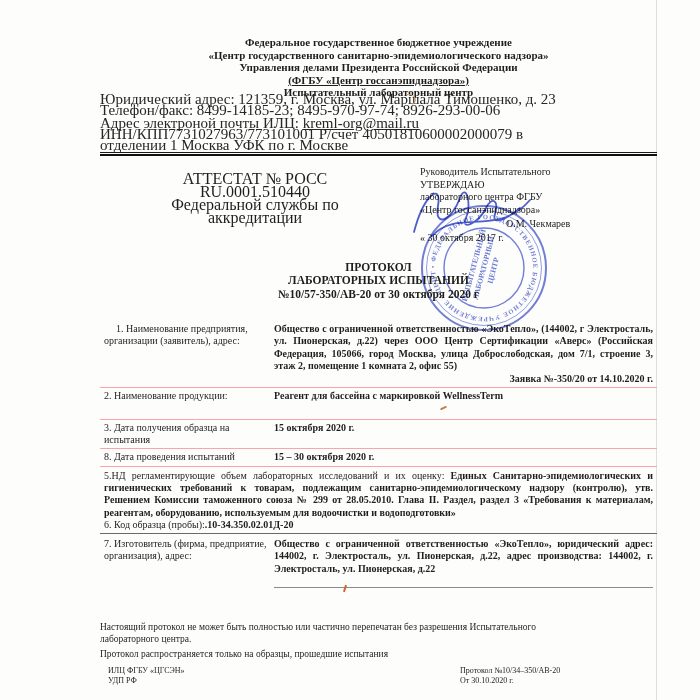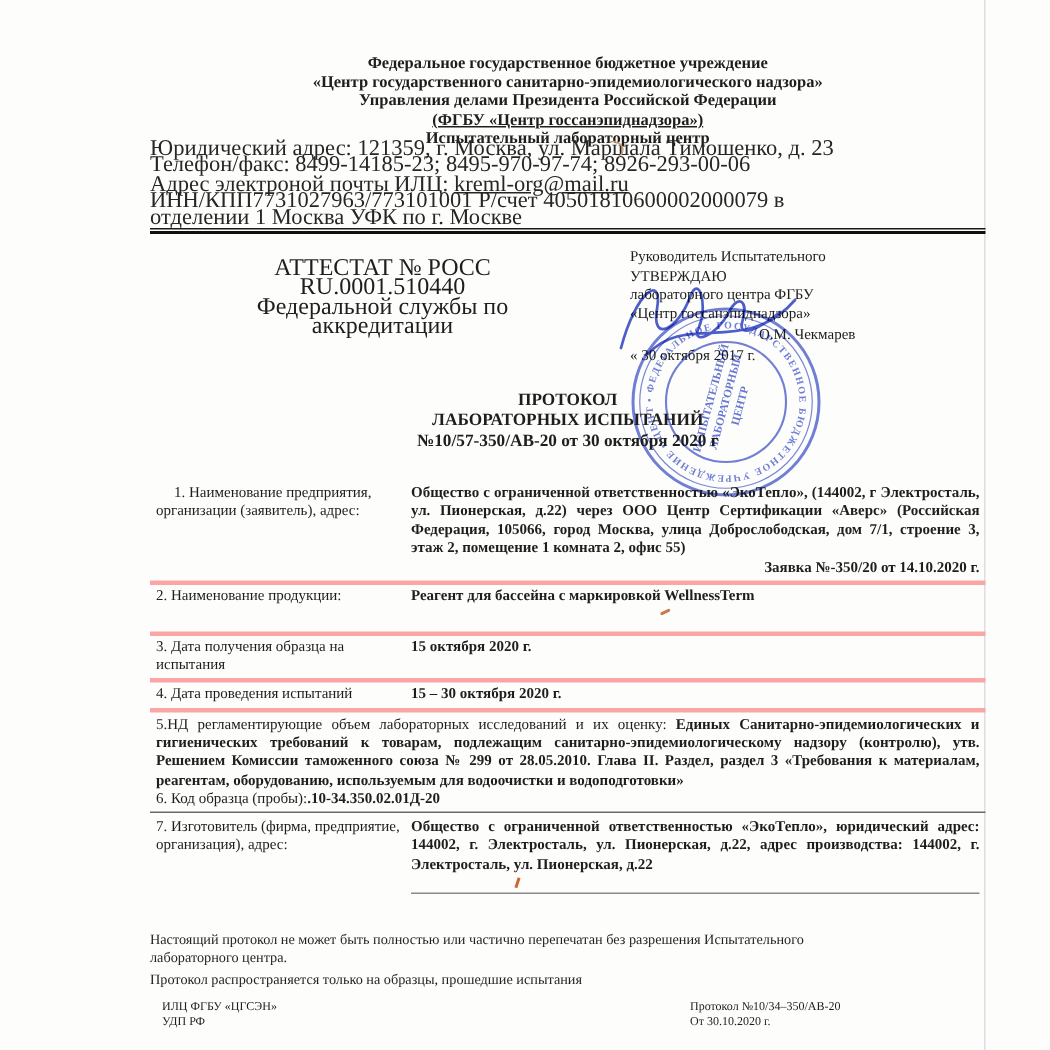--- a/index.html
+++ b/index.html
@@ -35,21 +35,21 @@
   #approval { left:420px; top:166px; width:195px; font-size:10px; line-height:12.6px; }
   #approval .sig-name { padding-left:86px; margin-top:2px; }
   #approval .date { margin-top:1px; }
 
   
   #doc-title { left:100px; top:261px; width:557px; text-align:center;
     font-weight:bold; font-size:11.5px; line-height:13.4px; }
 
   
   #main-table { left:100px; top:321px; width:557px; font-size:10px; line-height:12.3px; }
-  .trow { display:flex; padding:2px 4px; border-bottom:3px solid #fca5a5; }
+  .trow { display:flex; padding:2px 4px; border-bottom:1px solid #fca5a5; }
   .tlabel { width:164px; flex:none; padding-right:6px; }
   .tvalue { flex:1; font-weight:bold; }
   .just { text-align:justify; }
   .indent1 { text-indent:12px; }
   .app-line { text-align:right; margin-top:1px; }
   #row-2 .tvalue { padding-bottom:0; }
   #row-2 { padding-bottom:16px; }
   #block-5-6 { padding:3px 4px 2px; border-bottom:1px solid #6a6a6a; }
   #block-5-6 p { margin:0; }
   #row-7 { display:flex; padding:4px 4px 0; border-bottom:none; }
@@ -160,21 +160,21 @@
     <div class="tlabel">2. Наименование продукции:</div>
     <div class="tvalue">Реагент для бассейна с маркировкой WellnessTerm</div>
   </div>
 
   <div class="trow" id="row-3">
     <div class="tlabel">3. Дата получения образца на испытания</div>
     <div class="tvalue">15 октября 2020 г.</div>
   </div>
 
   <div class="trow" id="row-4">
-    <div class="tlabel">4. Дата проведения испытаний</div>
+    <div class="tlabel">8. Дата проведения испытаний</div>
     <div class="tvalue">15  – 30 октября 2020 г.</div>
   </div>
 
   <div id="block-5-6">
     <p class="just"><span>5.НД  регламентирующие  объем  лабораторных  исследований  и  их  оценку:  </span><b>Единых  Санитарно-эпидемиологических  и  гигиенических  требований  к  товарам,  подлежащим  санитарно-эпидемиологическому надзору (контролю),  утв. Решением Комиссии таможенного союза № 299 от 28.05.2010. Глава II. Раздел, раздел 3 «Требования к материалам, реагентам, оборудованию, используемым для водоочистки и водоподготовки»</b></p>
     <p><span>6. Код образца (пробы):</span><b>.10-34.350.02.01Д-20</b></p>
   </div>
 
   <div class="trow" id="row-7">
     <div class="tlabel">7. Изготовитель (фирма, предприятие, организация), адрес:</div>

